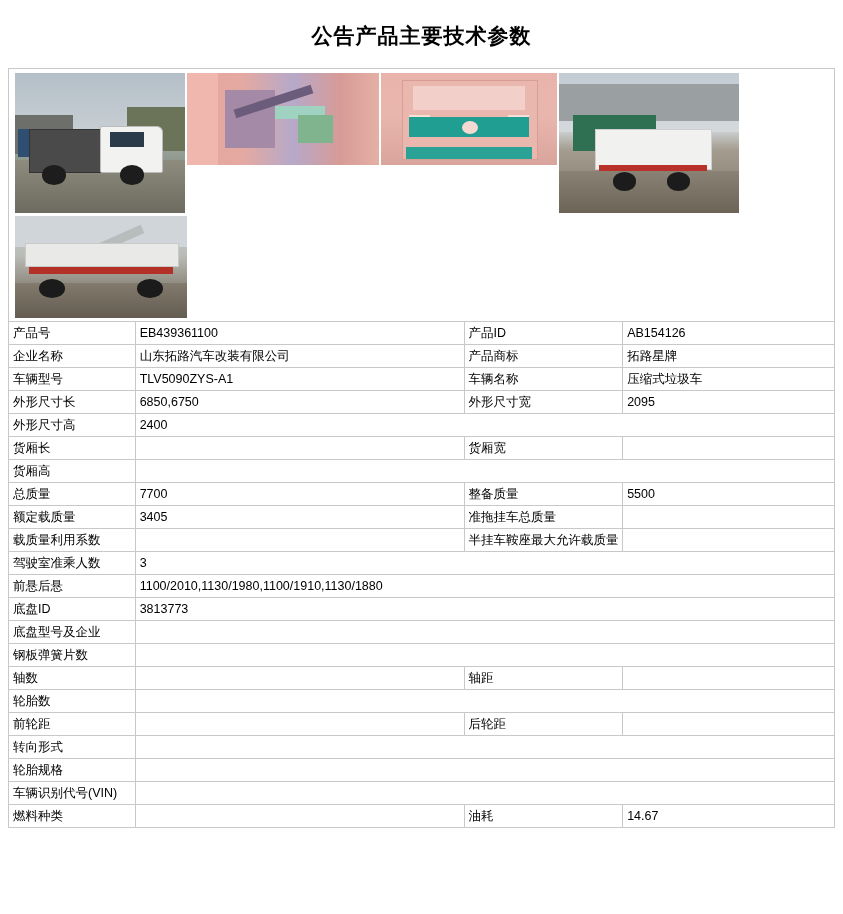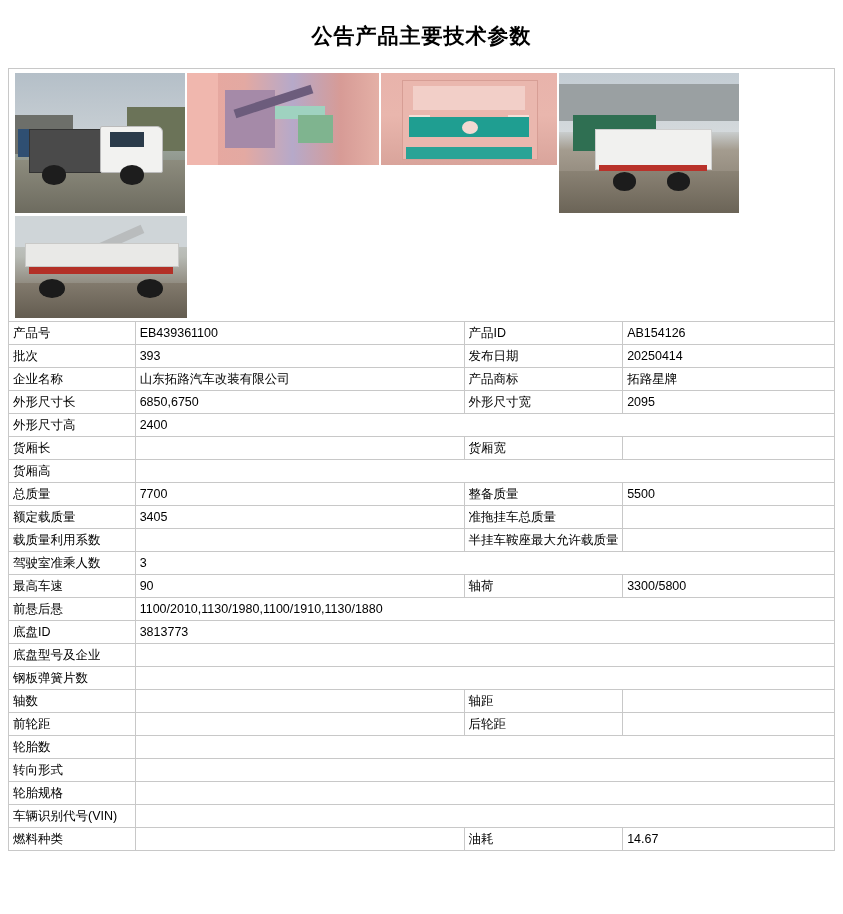--- a/index.html
+++ b/index.html
@@ -181,32 +181,32 @@
 
   <table class="spec">
     <tbody>
         <tr>
           <td class="lbl">产品号</td>
           <td class="val">EB439361100</td>
           <td class="lbl2">产品ID</td>
           <td class="val2">AB154126</td>
         </tr>
         <tr>
-          <td class="lbl">批次</td>
-          <td class="val">393</td>
-          <td class="lbl2">发布日期</td>
-          <td class="val2">20250414</td>
-        </tr>
-        <tr>
           <td class="lbl">企业名称</td>
           <td class="val">山东拓路汽车改装有限公司</td>
           <td class="lbl2">产品商标</td>
           <td class="val2">拓路星牌</td>
         </tr>
         <tr>
+          <td class="lbl">车辆型号</td>
+          <td class="val">TLV5090ZYS-A1</td>
+          <td class="lbl2">车辆名称</td>
+          <td class="val2">压缩式垃圾车</td>
+        </tr>
+        <tr>
           <td class="lbl">外形尺寸长</td>
           <td class="val">6850,6750</td>
           <td class="lbl2">外形尺寸宽</td>
           <td class="val2">2095</td>
         </tr>
         <tr>
           <td class="lbl">外形尺寸高</td>
           <td class="val" colspan="3">2400</td>
         </tr>
         <tr>
@@ -235,26 +235,20 @@
           <td class="lbl">载质量利用系数</td>
           <td class="val"></td>
           <td class="lbl2">半挂车鞍座最大允许载质量</td>
           <td class="val2"></td>
         </tr>
         <tr>
           <td class="lbl">驾驶室准乘人数</td>
           <td class="val" colspan="3">3</td>
         </tr>
         <tr>
-          <td class="lbl">最高车速</td>
-          <td class="val">90</td>
-          <td class="lbl2">轴荷</td>
-          <td class="val2">3300/5800</td>
-        </tr>
-        <tr>
           <td class="lbl">前悬后悬</td>
           <td class="val" colspan="3">1100/2010,1130/1980,1100/1910,1130/1880</td>
         </tr>
         <tr>
           <td class="lbl">底盘ID</td>
           <td class="val" colspan="3">3813773</td>
         </tr>
         <tr>
           <td class="lbl">底盘型号及企业</td>
           <td class="val" colspan="3"></td>
@@ -263,28 +257,28 @@
           <td class="lbl">钢板弹簧片数</td>
           <td class="val" colspan="3"></td>
         </tr>
         <tr>
           <td class="lbl">轴数</td>
           <td class="val"></td>
           <td class="lbl2">轴距</td>
           <td class="val2"></td>
         </tr>
         <tr>
+          <td class="lbl">轮胎数</td>
+          <td class="val" colspan="3"></td>
+        </tr>
+        <tr>
           <td class="lbl">前轮距</td>
           <td class="val"></td>
           <td class="lbl2">后轮距</td>
           <td class="val2"></td>
-        </tr>
-        <tr>
-          <td class="lbl">轮胎数</td>
-          <td class="val" colspan="3"></td>
         </tr>
         <tr>
           <td class="lbl">转向形式</td>
           <td class="val" colspan="3"></td>
         </tr>
         <tr>
           <td class="lbl">轮胎规格</td>
           <td class="val" colspan="3"></td>
         </tr>
         <tr>

